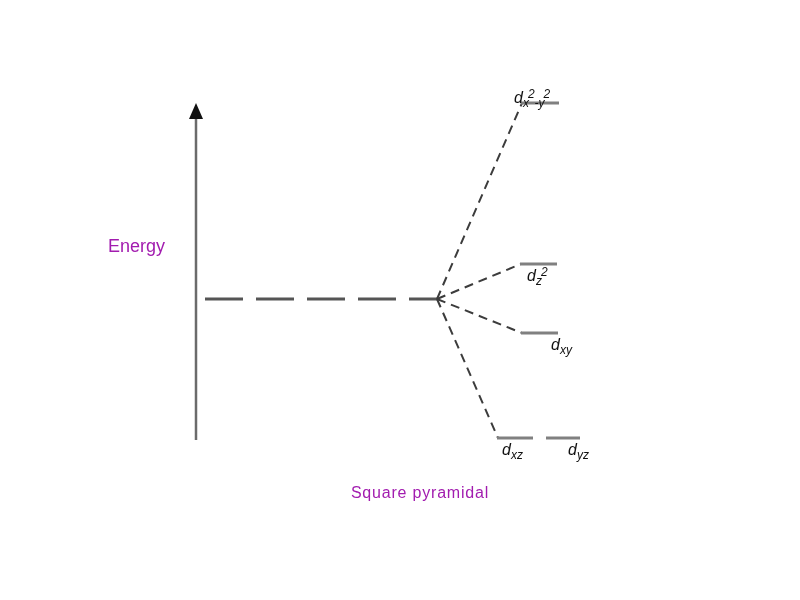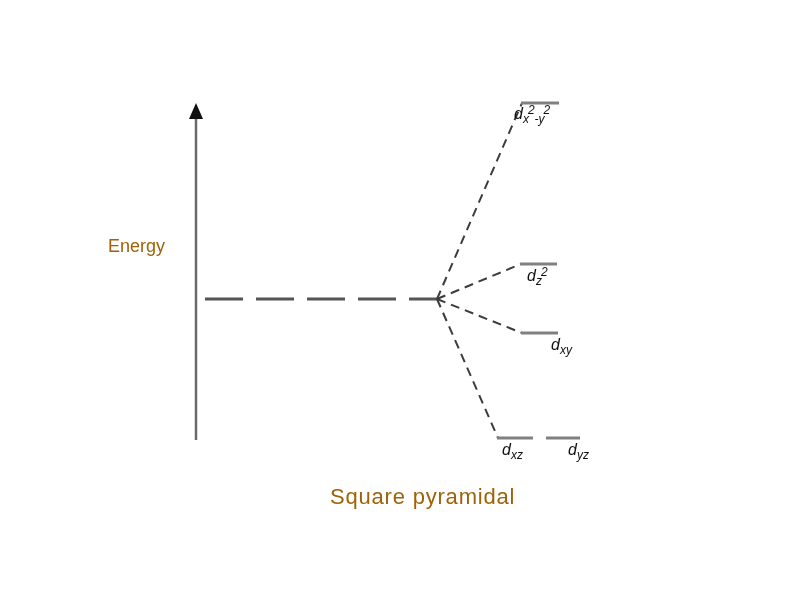--- a/index.html
+++ b/index.html
@@ -5,23 +5,23 @@
   html, body { margin: 0; padding: 0; background: #ffffff; }
   .canvas {
     position: relative;
     width: 800px;
     height: 600px;
     background: #ffffff;
     overflow: hidden;
     font-family: "Liberation Sans", sans-serif;
   }
   svg.diagram { position: absolute; left: 0; top: 0; }
-  .text-label { position: absolute; color: #a16207; white-space: nowrap; }
+  .text-label { position: absolute; color: #a21caf; white-space: nowrap; }
   #energy-label { left: 108px; top: 236px; font-size: 18px; }
-  #caption { left: 330px; top: 484px; width: 180px; text-align: center; font-size: 22px; letter-spacing: 0.8px; }
+  #caption { left: 330px; top: 484px; width: 180px; text-align: center; font-size: 16px; letter-spacing: 0.8px; }
   .orbital-label {
     position: absolute;
     font-style: italic;
     font-size: 16px;
     line-height: 1.05;
     white-space: nowrap;
     color: #111111;
   }
   .orbital-label .base { }
   .orbital-label .sub { font-size: 12px; vertical-align: -4px; }
@@ -40,18 +40,18 @@
       <line x1="437" y1="299" x2="521" y2="264" stroke="#3c3c3c" stroke-width="2" stroke-dasharray="9,6"></line>
       <line x1="520" y1="264" x2="557" y2="264" stroke="#808080" stroke-width="3"></line>
       <line x1="437" y1="299" x2="522" y2="333" stroke="#3c3c3c" stroke-width="2" stroke-dasharray="9,6"></line>
       <line x1="521" y1="333" x2="558" y2="333" stroke="#808080" stroke-width="3"></line>
       <line x1="437" y1="299" x2="498" y2="438" stroke="#3c3c3c" stroke-width="2" stroke-dasharray="9,6"></line>
       <line x1="497" y1="438" x2="533" y2="438" stroke="#808080" stroke-width="3"></line>
       <line x1="546" y1="438" x2="580" y2="438" stroke="#808080" stroke-width="3"></line>
     </svg>
   <div class="text-label" id="energy-label">Energy</div>
   <div class="text-label" id="caption">Square pyramidal</div>
-<div class="orbital-label" style="left: 514px; top: 104px;"><span class="base">d</span><span class="sub">x</span><span class="sup">2</span><span class="sub">-y</span><span class="sup">2</span></div>
+<div class="orbital-label" style="left: 514px; top: 88px;"><span class="base">d</span><span class="sub">x</span><span class="sup">2</span><span class="sub">-y</span><span class="sup">2</span></div>
     <div class="orbital-label" style="left: 527px; top: 266px;"><span class="base">d</span><span class="sub">z</span><span class="sup">2</span></div>
     <div class="orbital-label" style="left: 523px; top: 337px; margin-left: 28px;"><span class="base">d</span><span class="sub">xy</span></div>
     <div class="orbital-label" style="left: 502px; top: 442px;"><span class="base">d</span><span class="sub">xz</span></div>
     <div class="orbital-label" style="left: 568px; top: 442px;"><span class="base">d</span><span class="sub">yz</span></div>
   </div>
 
 </body></html>

